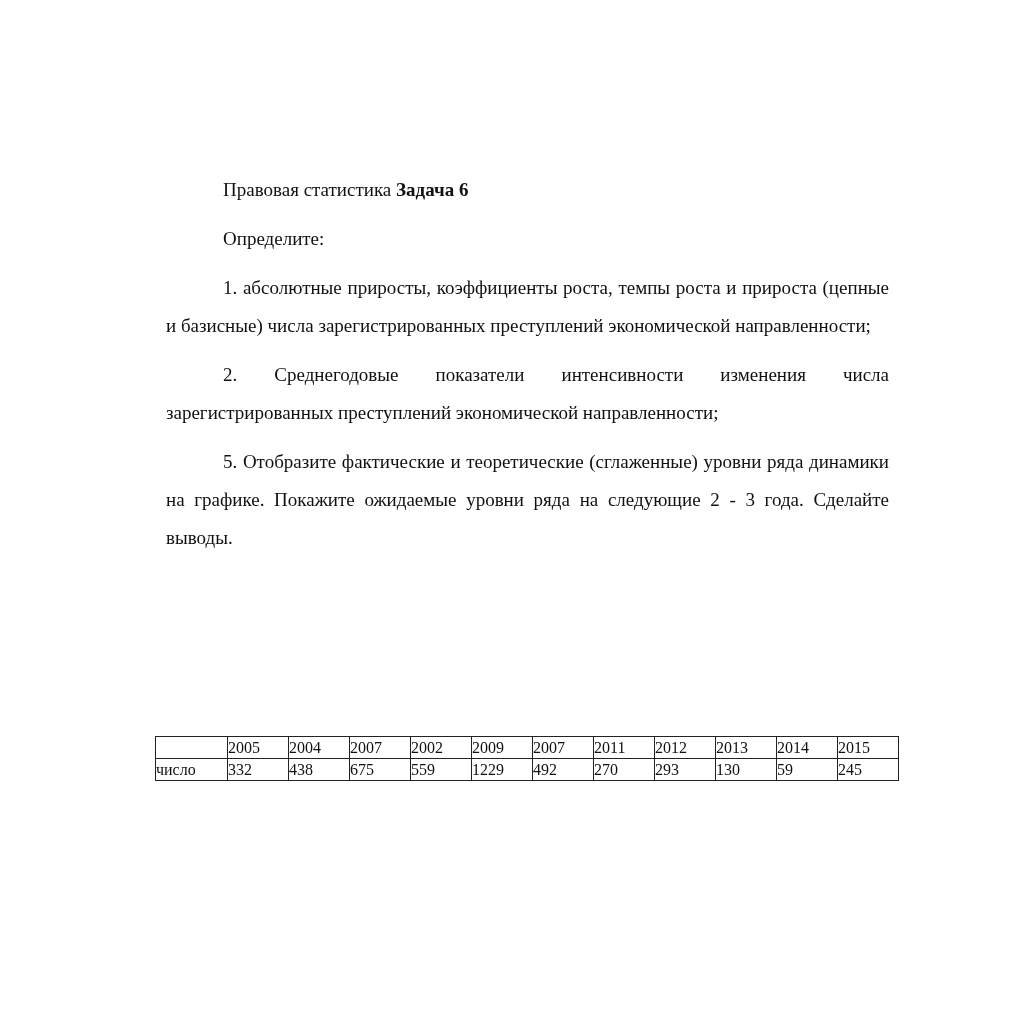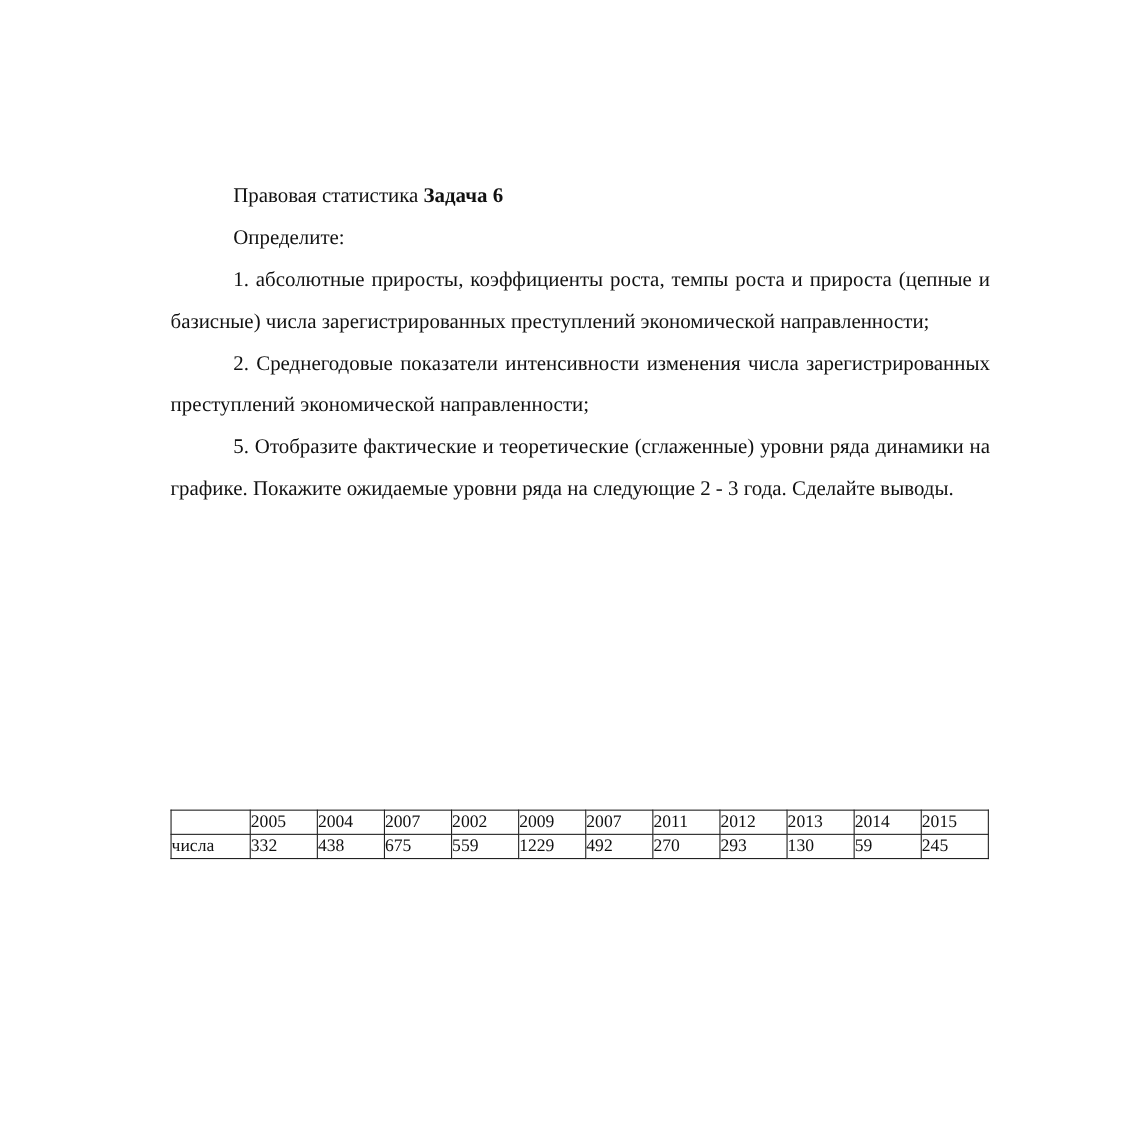--- a/index.html
+++ b/index.html
@@ -17,21 +17,21 @@
     }
     .page {
       position: absolute;
       left: 155px;
       top: 160px;
       width: 745px;
     }
     .para {
       font-size: 19px;
       line-height: 38px;
-      margin: 0;
+      margin: 11px;
       text-align: justify;
       text-align-last: left;
     }
     .para.indent {
       text-indent: 57px;
     }
     .bold {
       font-weight: bold;
     }
     .data-table {
@@ -74,21 +74,21 @@
     <td>2002</td>
     <td>2009</td>
     <td>2007</td>
     <td>2011</td>
     <td>2012</td>
     <td>2013</td>
     <td>2014</td>
     <td>2015</td>
   </tr>
   <tr>
-    <td class="row-label">числа</td>
+    <td class="row-label">число</td>
     <td>332</td>
     <td>438</td>
     <td>675</td>
     <td>559</td>
     <td>1229</td>
     <td>492</td>
     <td>270</td>
     <td>293</td>
     <td>130</td>
     <td>59</td>

